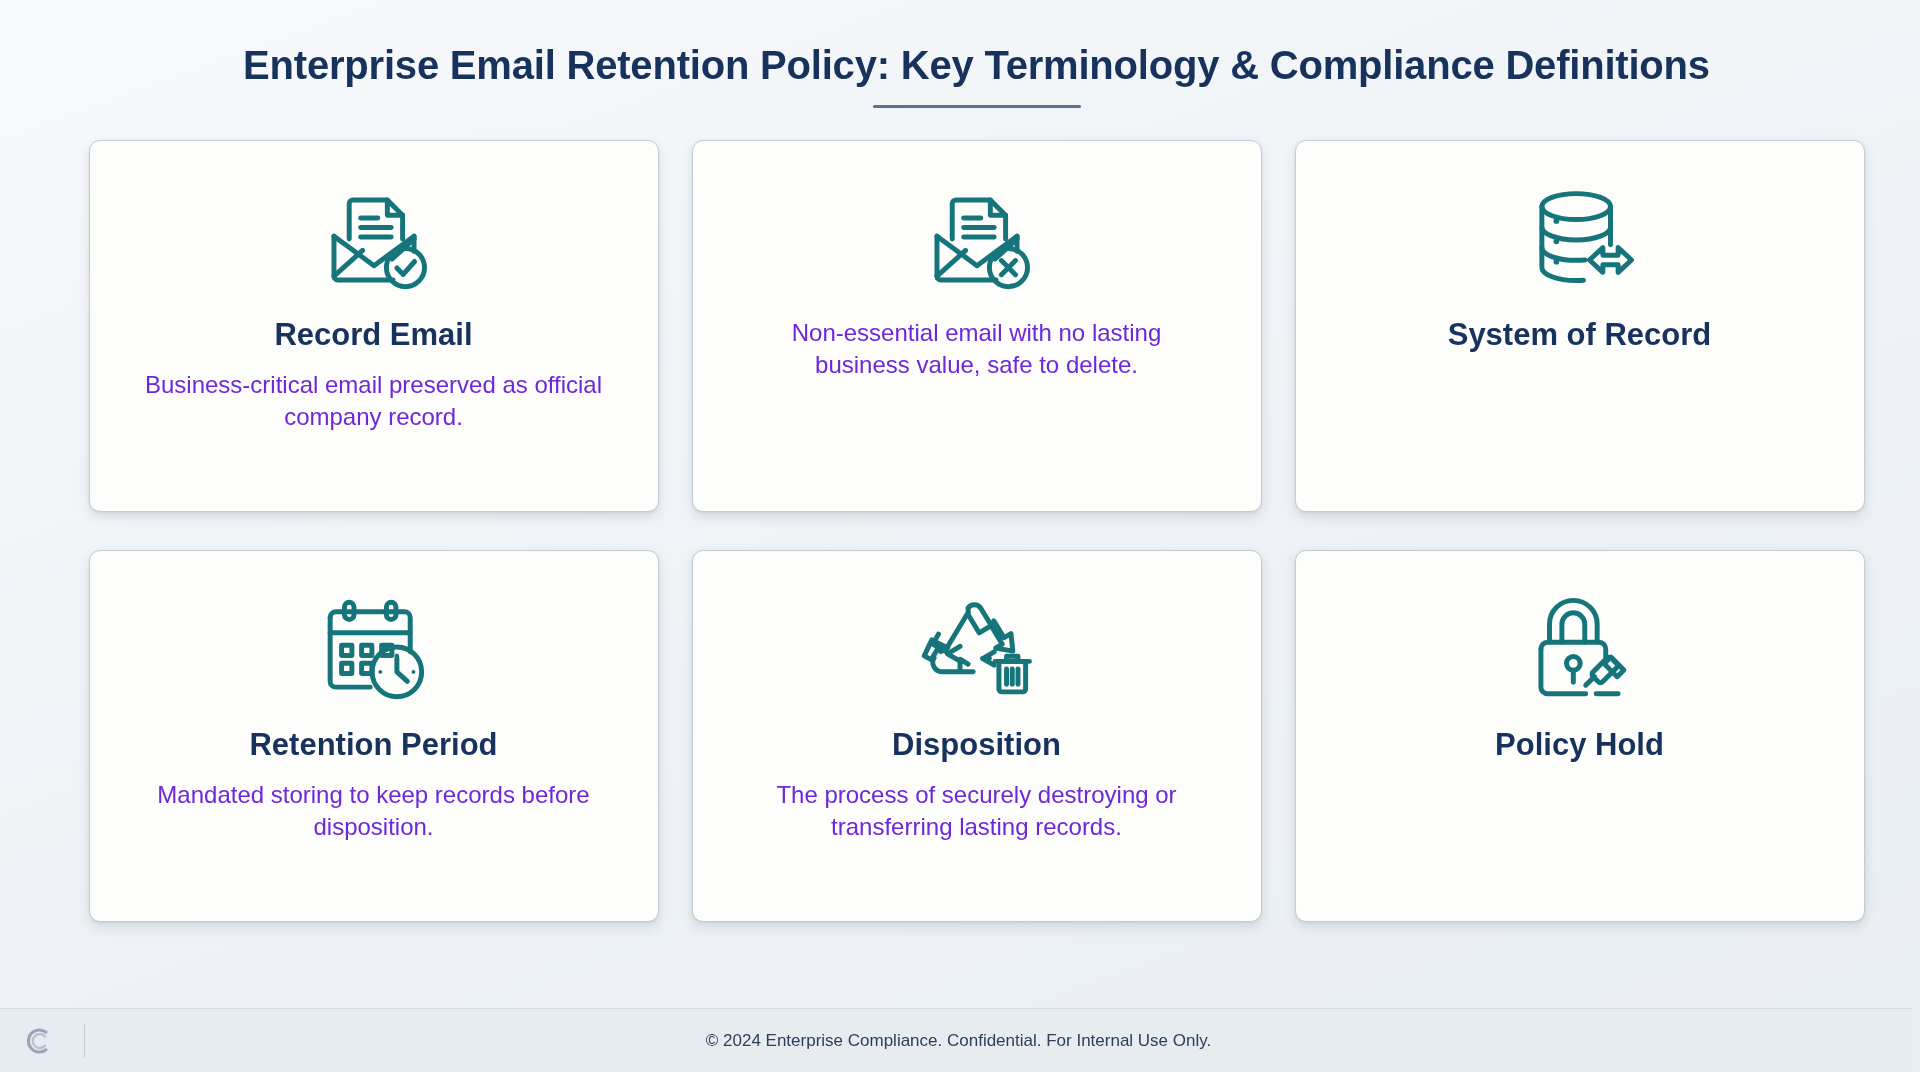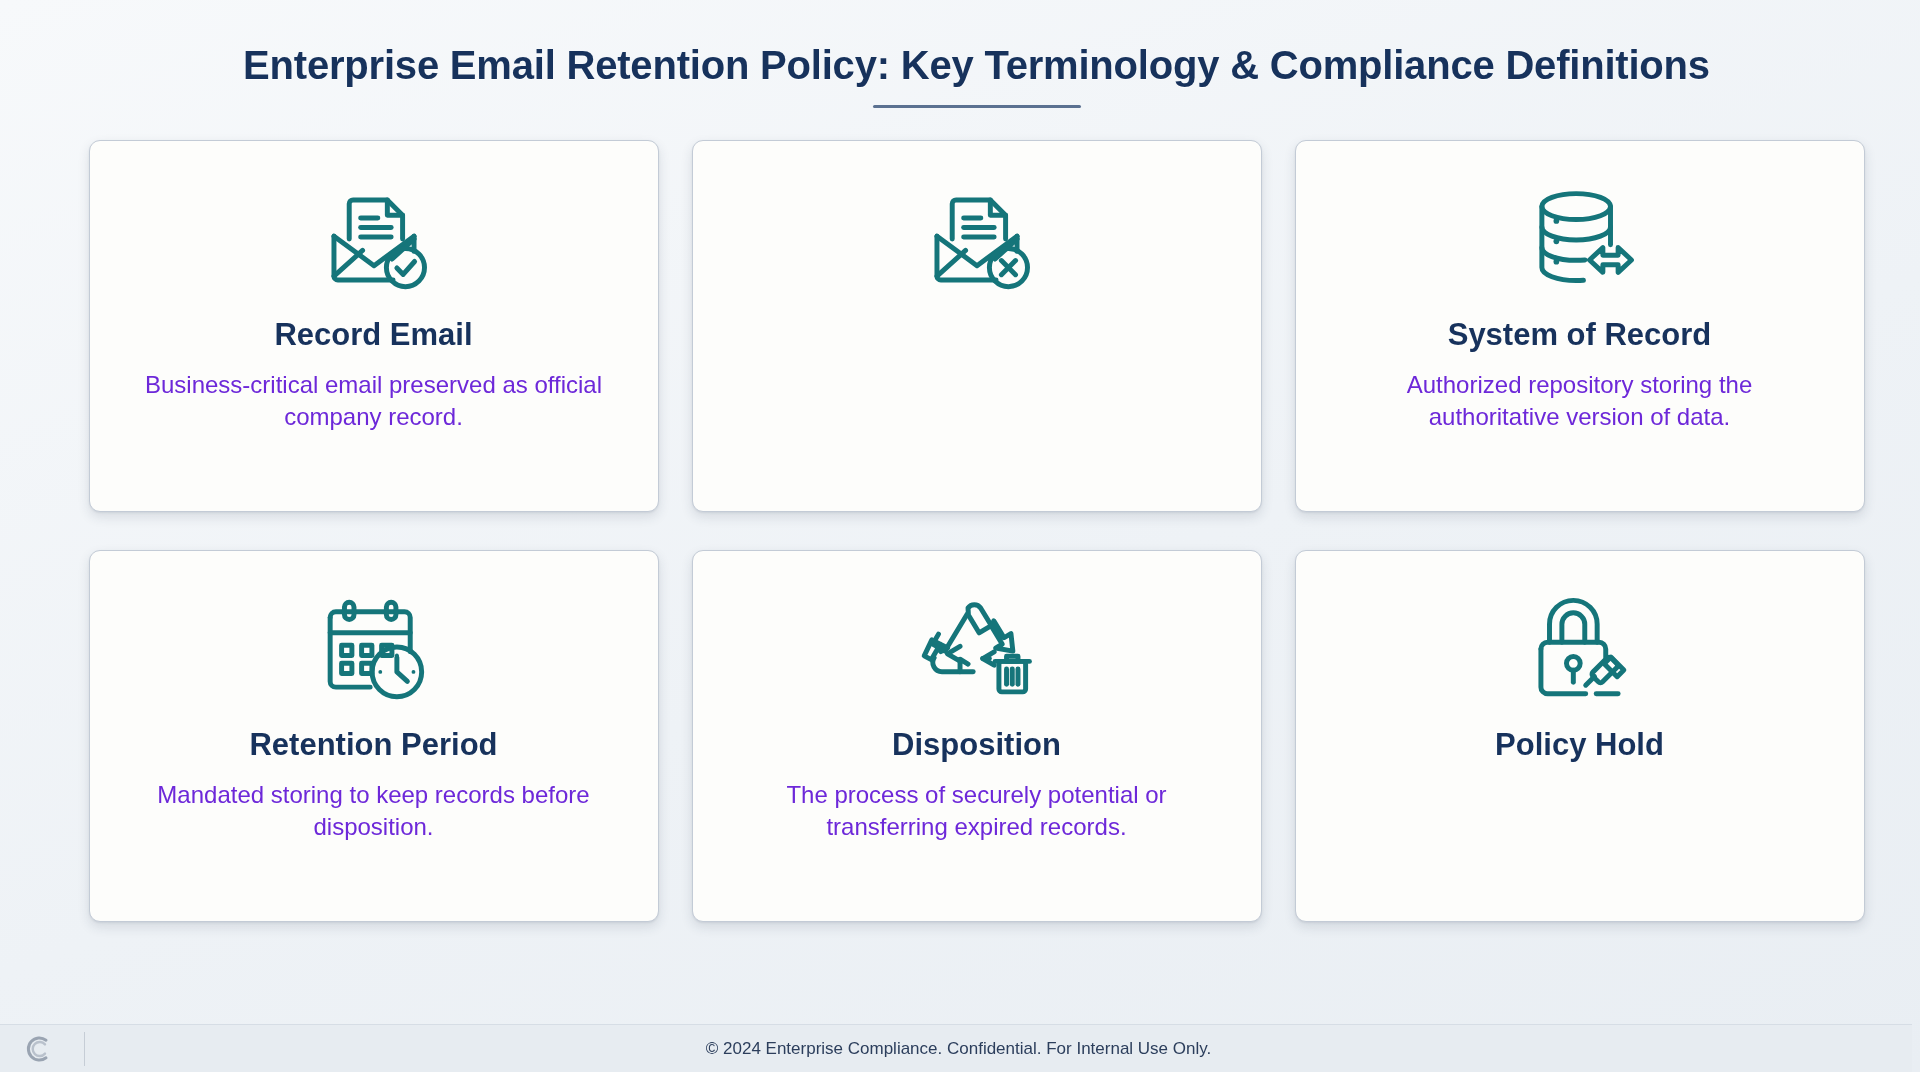--- a/index.html
+++ b/index.html
@@ -81,21 +81,21 @@
     color:#6d28d9;
     text-align:center;
     line-height:1.33;
     max-width:470px;
   }
 
   
   .footer {
     position:absolute;
     left:0; right:8px; bottom:0;
-    height:48px;
+    height:64px;
     background:#e7ecf1;
     border-top:1px solid #d6dde5;
     display:flex;
     align-items:center;
   }
   .footer-logo {
     margin-left:18px;
     width:40px; height:40px;
     display:flex; align-items:center; justify-content:center;
   }
@@ -156,38 +156,38 @@
           <path d="M11 30.5 32 46l21-15.5"></path>
           <path d="M11 30.5v21a2 2 0 0 0 2 2h29"></path>
           <path d="M53 30.5v8"></path>
           <path d="M11 51.5 26 38"></path>
           <path d="M53 32 41.5 42.5"></path>
           <circle cx="48.5" cy="47" r="10"></circle>
           <line x1="44.8" y1="43.3" x2="52.2" y2="50.7"></line>
           <line x1="52.2" y1="43.3" x2="44.8" y2="50.7"></line>
         </svg>
       </div>
+      <div class="card-desc">Non-essential email with no lasting business value, safe to delete.</div>
     </div>
 
     <div class="card">
       <div class="card-icon">
         <svg width="122" height="122" viewBox="0 0 64 64" fill="none" stroke="#15757a" stroke-width="2.6" stroke-linecap="round" stroke-linejoin="round">
           <ellipse cx="30" cy="15" rx="18" ry="6.8"></ellipse>
           <path d="M12 15v32c0 3.8 8.1 6.8 18 6.8 1.3 0 2.6-.05 3.8-.15"></path>
           <path d="M48 15v20"></path>
           <path d="M12 25.7c0 3.8 8.1 6.8 18 6.8s18-3 18-6.8"></path>
           <path d="M12 36.4c0 3.8 8.1 6.8 18 6.8 1.6 0 3.1-.08 4.6-.23"></path>
           <circle cx="19.6" cy="22.5" r="1.5" fill="#15757a" stroke="none"></circle>
           <circle cx="19.6" cy="33.2" r="1.5" fill="#15757a" stroke="none"></circle>
           <circle cx="19.6" cy="43.9" r="1.5" fill="#15757a" stroke="none"></circle>
           <path d="M44 36.5v4h8v-4l7 6.5-7 6.5v-4h-8v4l-7-6.5z"></path>
         </svg>
       </div>
       <div class="card-title">System of Record</div>
-      <div class="card-desc">Authorized repository storing the authoritative version of data.</div>
     </div>
 
     <div class="card">
       <div class="card-icon">
         <svg width="122" height="122" viewBox="0 0 64 64" fill="none" stroke="#15757a" stroke-width="2.6" stroke-linecap="round" stroke-linejoin="round">
           <path d="M9 15.5a3 3 0 0 1 3-3h36a3 3 0 0 1 3 3v18"></path>
           <path d="M9 15.5V49a3 3 0 0 0 3 3h18"></path>
           <line x1="9" y1="23.5" x2="51" y2="23.5"></line>
           <rect x="16.5" y="7.5" width="5" height="9" rx="2.5"></rect>
           <rect x="38.5" y="7.5" width="5" height="9" rx="2.5"></rect>
@@ -221,21 +221,21 @@
           <path d="M35 37h3.5"></path>
           <rect x="43.5" y="38.5" width="14" height="16" rx="1.5"></rect>
           <path d="M41.5 38.5h18"></path>
           <path d="M47.5 35.8h6v2.7h-6z"></path>
           <line x1="47.5" y1="42.5" x2="47.5" y2="50.5"></line>
           <line x1="50.5" y1="42.5" x2="50.5" y2="50.5"></line>
           <line x1="53.5" y1="42.5" x2="53.5" y2="50.5"></line>
         </svg>
       </div>
       <div class="card-title">Disposition</div>
-      <div class="card-desc">The process of securely potential or transferring expired records.</div>
+      <div class="card-desc">The process of securely destroying or transferring lasting records.</div>
     </div>
 
     <div class="card">
       <div class="card-icon">
         <svg width="122" height="122" viewBox="0 0 64 64" fill="none" stroke="#15757a" stroke-width="2.6" stroke-linecap="round" stroke-linejoin="round">
           <path d="M16 28.5V19a12.5 12.5 0 0 1 25 0v9.5"></path>
           <path d="M22.5 28.5V19a6 6 0 0 1 12 0v9.5"></path>
           <path d="M11.5 32a3.5 3.5 0 0 1 3.5-3.5h27a3.5 3.5 0 0 1 3.5 3.5v4.5"></path>
           <path d="M11.5 32v20a3.5 3.5 0 0 0 3.5 3.5h20"></path>
           <circle cx="28.5" cy="39.5" r="3.6"></circle>

